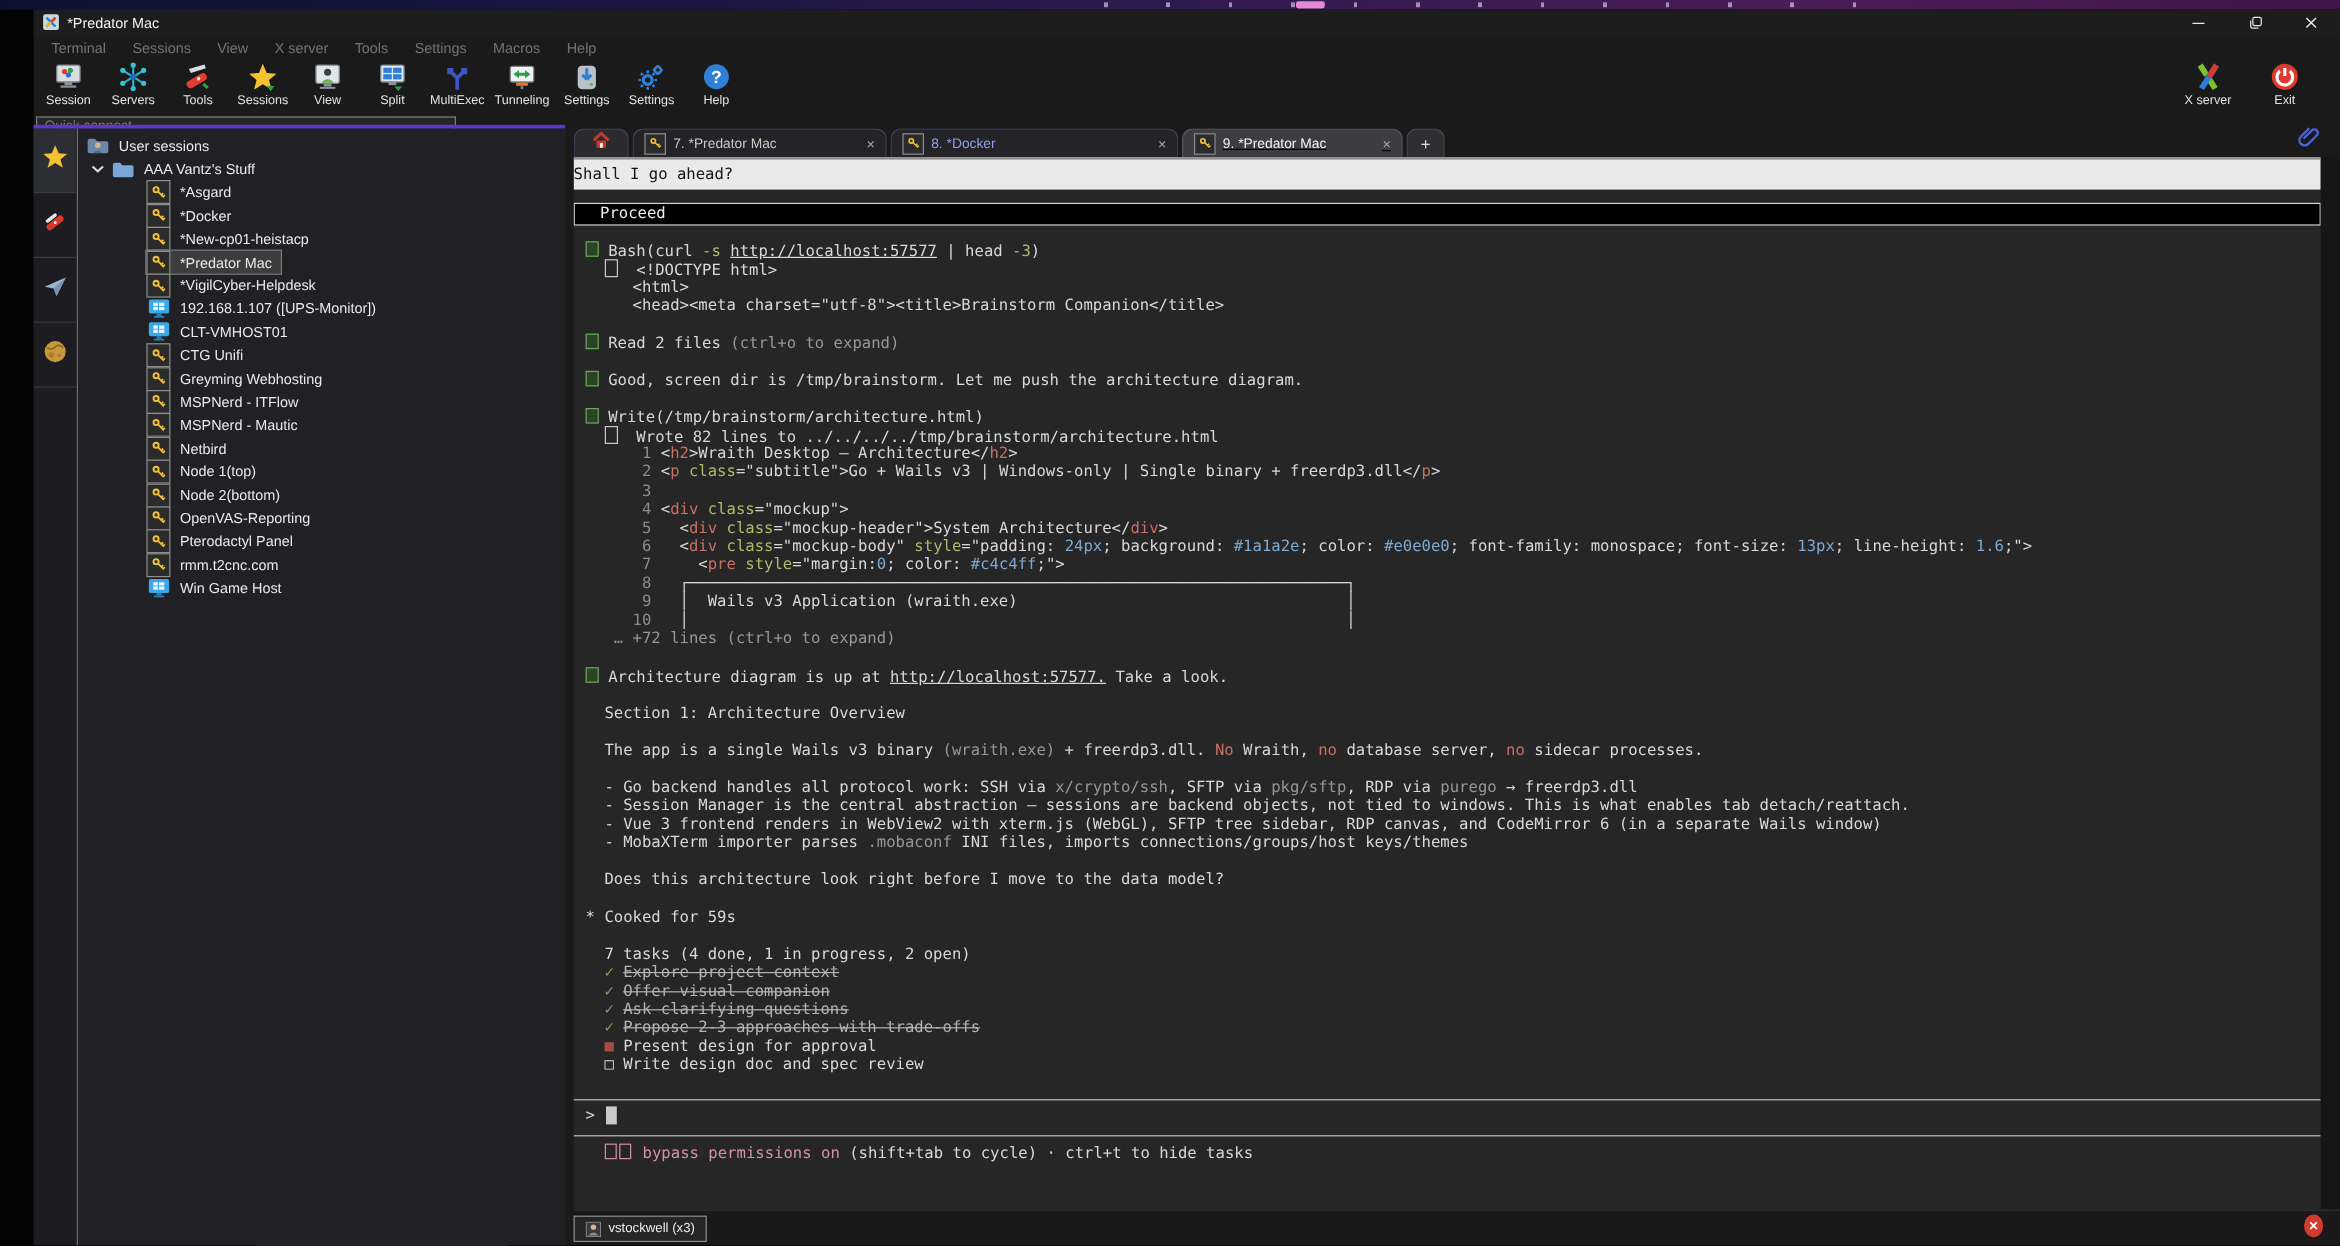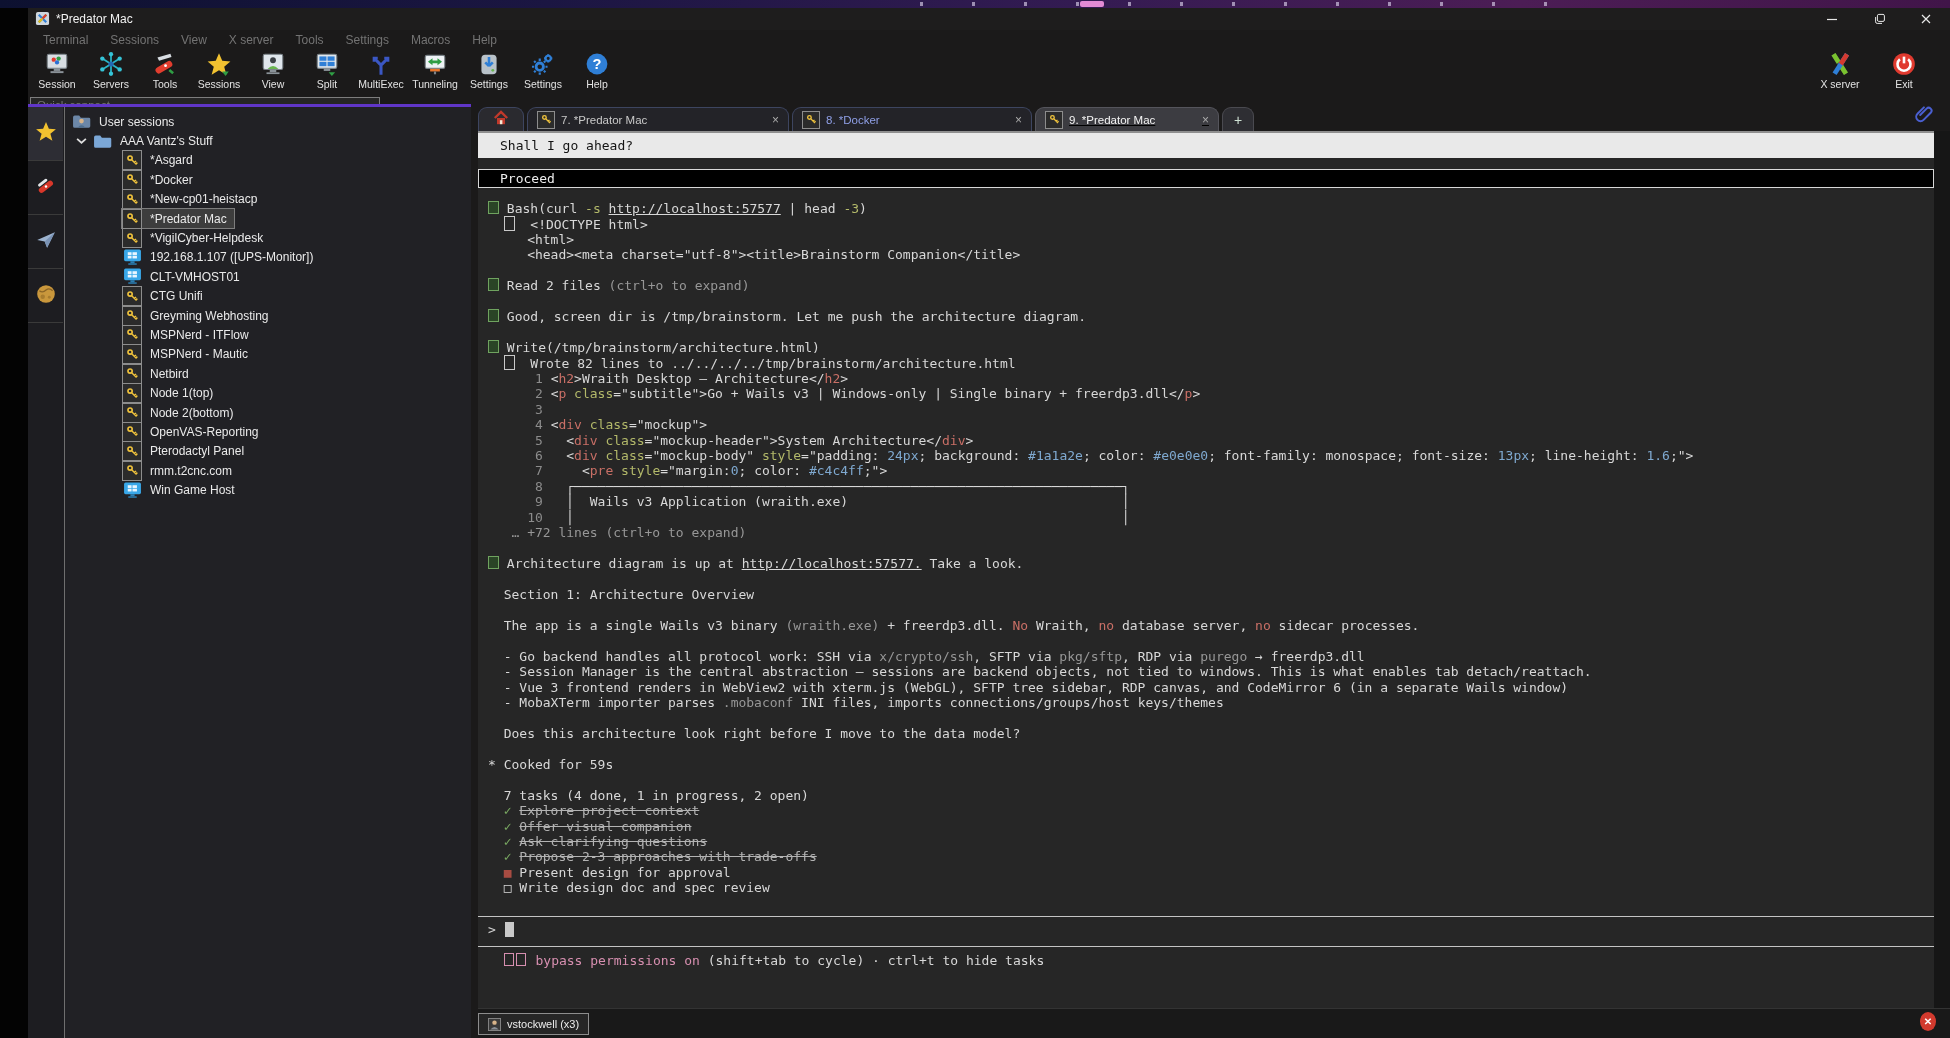--- a/index.html
+++ b/index.html
@@ -67,21 +67,21 @@
   .tab.home{justify-content:center;background:#2a2a2f;}
   .tab.home svg{width:16px;height:16px;}
   .tab.add{justify-content:center;background:#2e2e33;color:#cfe2d4;font-size:14px;border-color:#4a4a50;}
 
   .clip{position:absolute;left:1886px;top:96px;width:20px;height:20px;}
   .scrollstrip{position:absolute;left:1906px;top:123px;width:16px;bottom:30px;background:#161616;}
 
   
   .term{position:absolute;left:450px;top:123px;width:1456px;height:877px;background:#262626;overflow:hidden;
         font-family:"DejaVu Sans Mono",monospace;font-size:13px;color:#d8d8d8;}
-  .t-invert{height:25px;border-top:2px solid #8f8f8f;background:#e9e9e9;color:#141414;line-height:25px;padding-left:22px;margin-bottom:11px;}
+  .t-invert{height:25px;border-top:2px solid #8f8f8f;background:#e9e9e9;color:#141414;line-height:25px;margin-bottom:11px;}
   .t-proceed{height:17px;border:1px solid #d8d8d8;background:#000;color:#ededed;line-height:17px;padding-left:21px;margin-bottom:13px;}
   .t-line{height:15.45px;line-height:15.45px;white-space:pre;padding-left:10px;}
   .t-hr{border-top:1px solid #c4c4c4;margin-top:5px;}
   .t-prompt{height:24px;display:flex;align-items:center;padding-left:10px;gap:9px;color:#d2d2d2;}
   .cursor{width:9px;height:15px;background:#c9c9c9;}
   .c-g{color:#979797;} .c-o{color:#b3b96a;} .c-r{color:#c96f66;} .c-n{color:#7fa9d0;}
   .c-k{color:#d78fb0;} .c-ln{color:#8c8c8c;}
   .c-u{text-decoration:underline;}
   .c-st{color:#b3b3b3;text-decoration:line-through;} .c-ck{color:#79a861;} .c-ip{color:#a84c42;}
   .gb{display:inline-block;width:9px;height:11px;background:#2a4426;border:1px solid #6fa35f;vertical-align:-1px;}
@@ -587,21 +587,21 @@
       </div>
 
     <div class="tabbar" id="tabbar">
         <div class="tab home" style="width: 46px;">
           <span><svg viewBox="0 0 16 16">
               <path d="M1.8 8 L8 2 L14.2 8" fill="none" stroke="#c0392b" stroke-width="2.4"></path>
               <path d="M4 8 v6.2 h8 V8" fill="#c0392b"></path>
               <rect x="6.9" y="10.2" width="2.5" height="4" fill="#f5e9d7"></rect>
             </svg></span>
         </div>
-        <div class="tab" style="width: 262px;">
+        <div class="tab" style="width: 212px;">
           <span class="keybox">
             <svg viewBox="0 0 16 16">
               <circle cx="5" cy="5" r="2.6" fill="none" stroke="#f0c33c" stroke-width="2"></circle>
               <path d="M7 7 L13 13 M10.3 10.3 L12.4 8.6 M12.2 12.2 L14 10.6" stroke="#f0c33c" stroke-width="1.8" fill="none"></path>
             </svg>
           </span>
           <span class="lbl">7. *Predator Mac</span>
           <span class="x">×</span>
         </div>
         <div class="tab" style="width: 240px;">

